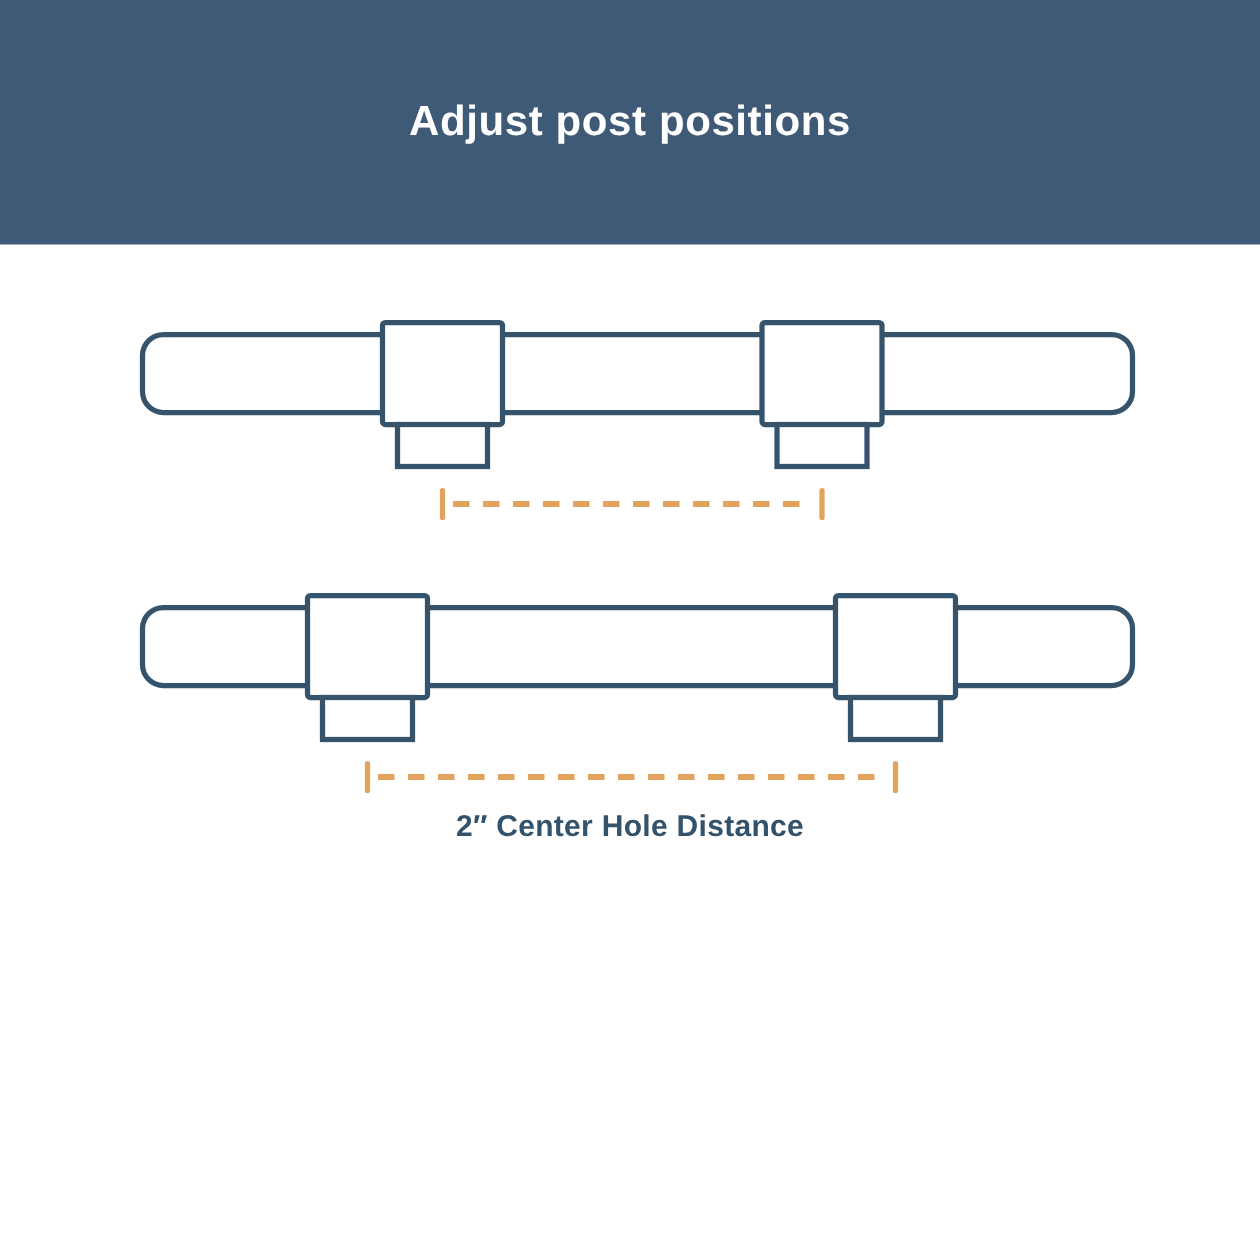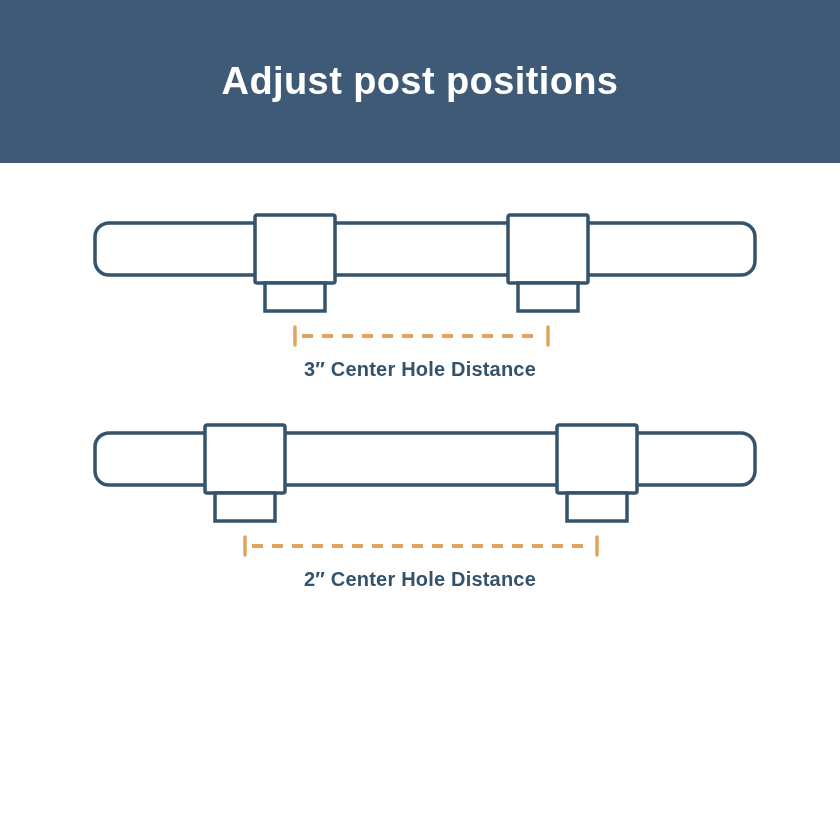--- a/index.html
+++ b/index.html
@@ -19,21 +19,21 @@
   .header {
     height: 163px;
     background: var(--header-bg, #3e5a76);
     color: var(--header-text, #ffffff);
     display: flex;
     align-items: center;
     justify-content: center;
     text-align: center;
   }
   .header h1 {
-    font-size: 38px;
+    font-size: 28px;
     line-height: 1.32;
     font-weight: bold;
     letter-spacing: 0.4px;
   }
   .figures {
     padding-top: 50px;
     display: flex;
     flex-direction: column;
     gap: 42px;
   }
@@ -89,21 +89,20 @@
       <svg viewBox="0 0 840 140" aria-hidden="true">
         <rect class="outline" x="95" y="10" width="660" height="52" rx="14"></rect>
         <rect class="outline" x="255" y="2" width="80" height="68" rx="2"></rect>
         <rect class="outline" x="508" y="2" width="80" height="68" rx="2"></rect>
         <rect class="outline" x="265" y="70" width="60" height="28"></rect>
         <rect class="outline" x="518" y="70" width="60" height="28"></rect>
         <line class="tick" x1="295" y1="114" x2="295" y2="132"></line>
         <line class="tick" x1="548" y1="114" x2="548" y2="132"></line>
         <line class="dash" x1="302" y1="123" x2="541" y2="123"></line>
       </svg>
-      <figcaption class="caption">3″ Center Hole Distance</figcaption>
     </figure>
 
     <figure class="figure">
       <svg viewBox="0 0 840 140" aria-hidden="true">
         <rect class="outline" x="95" y="10" width="660" height="52" rx="14"></rect>
         <rect class="outline" x="205" y="2" width="80" height="68" rx="2"></rect>
         <rect class="outline" x="557" y="2" width="80" height="68" rx="2"></rect>
         <rect class="outline" x="215" y="70" width="60" height="28"></rect>
         <rect class="outline" x="567" y="70" width="60" height="28"></rect>
         <line class="tick" x1="245" y1="114" x2="245" y2="132"></line>

